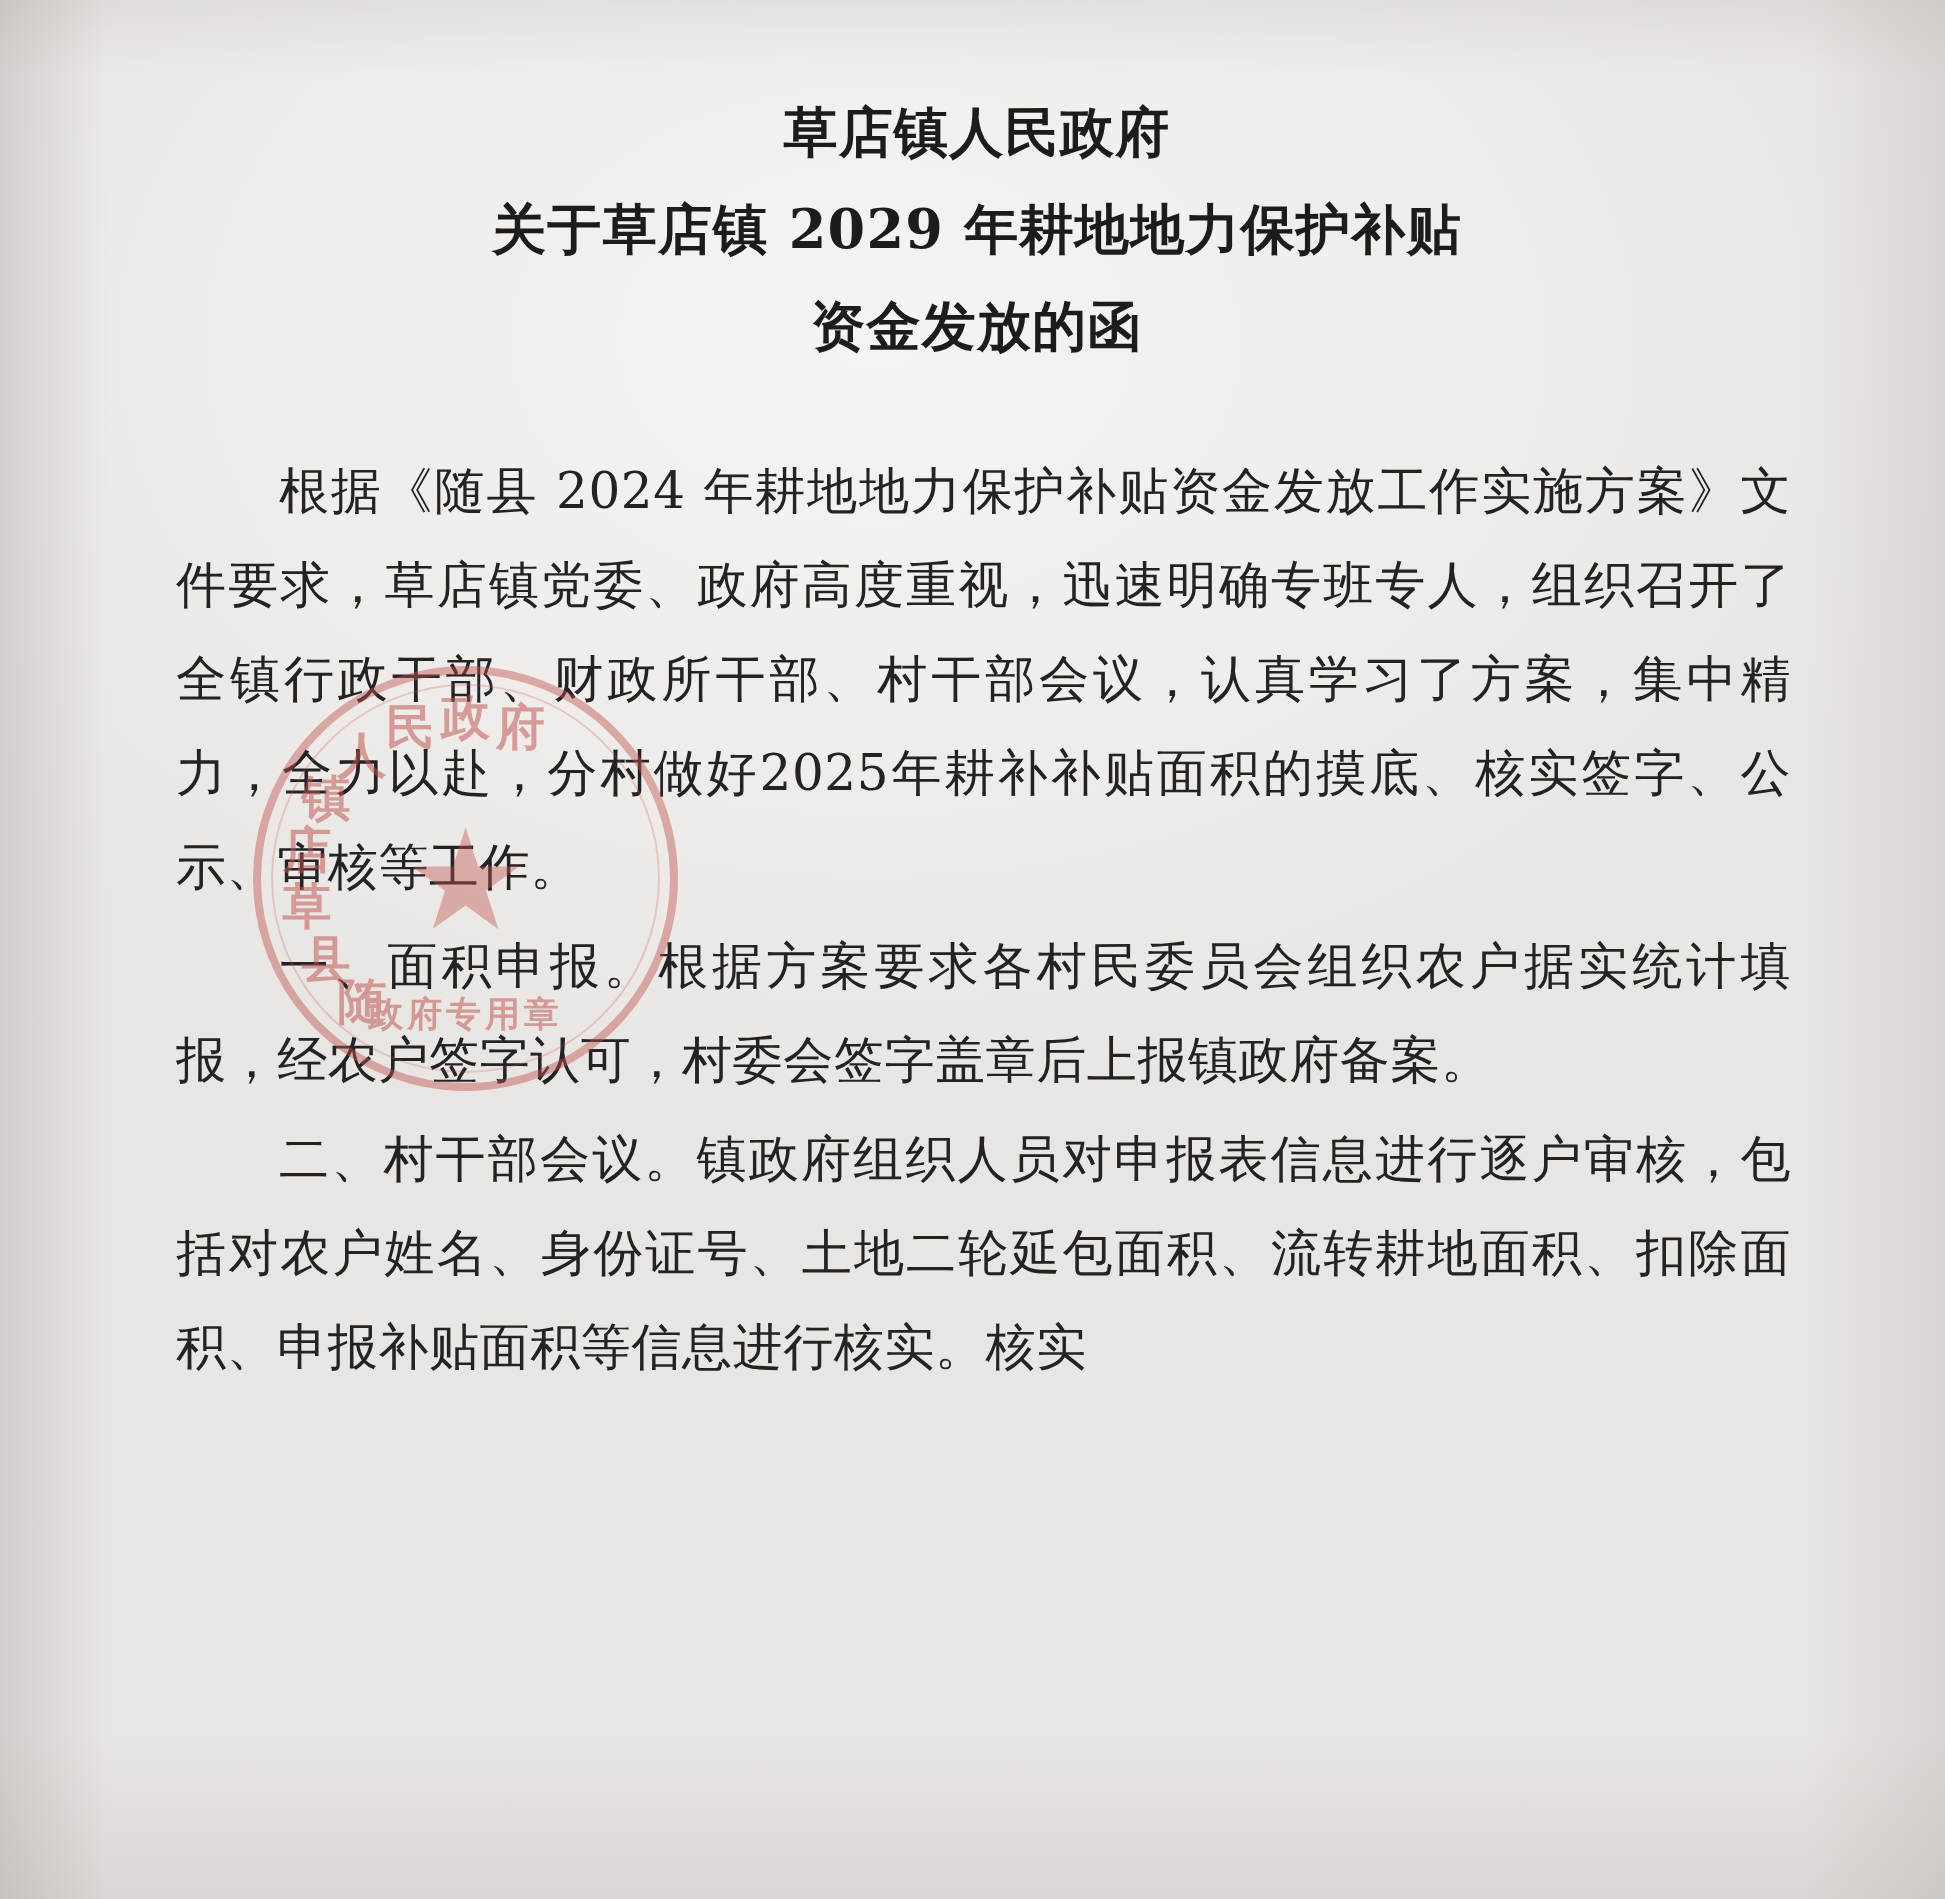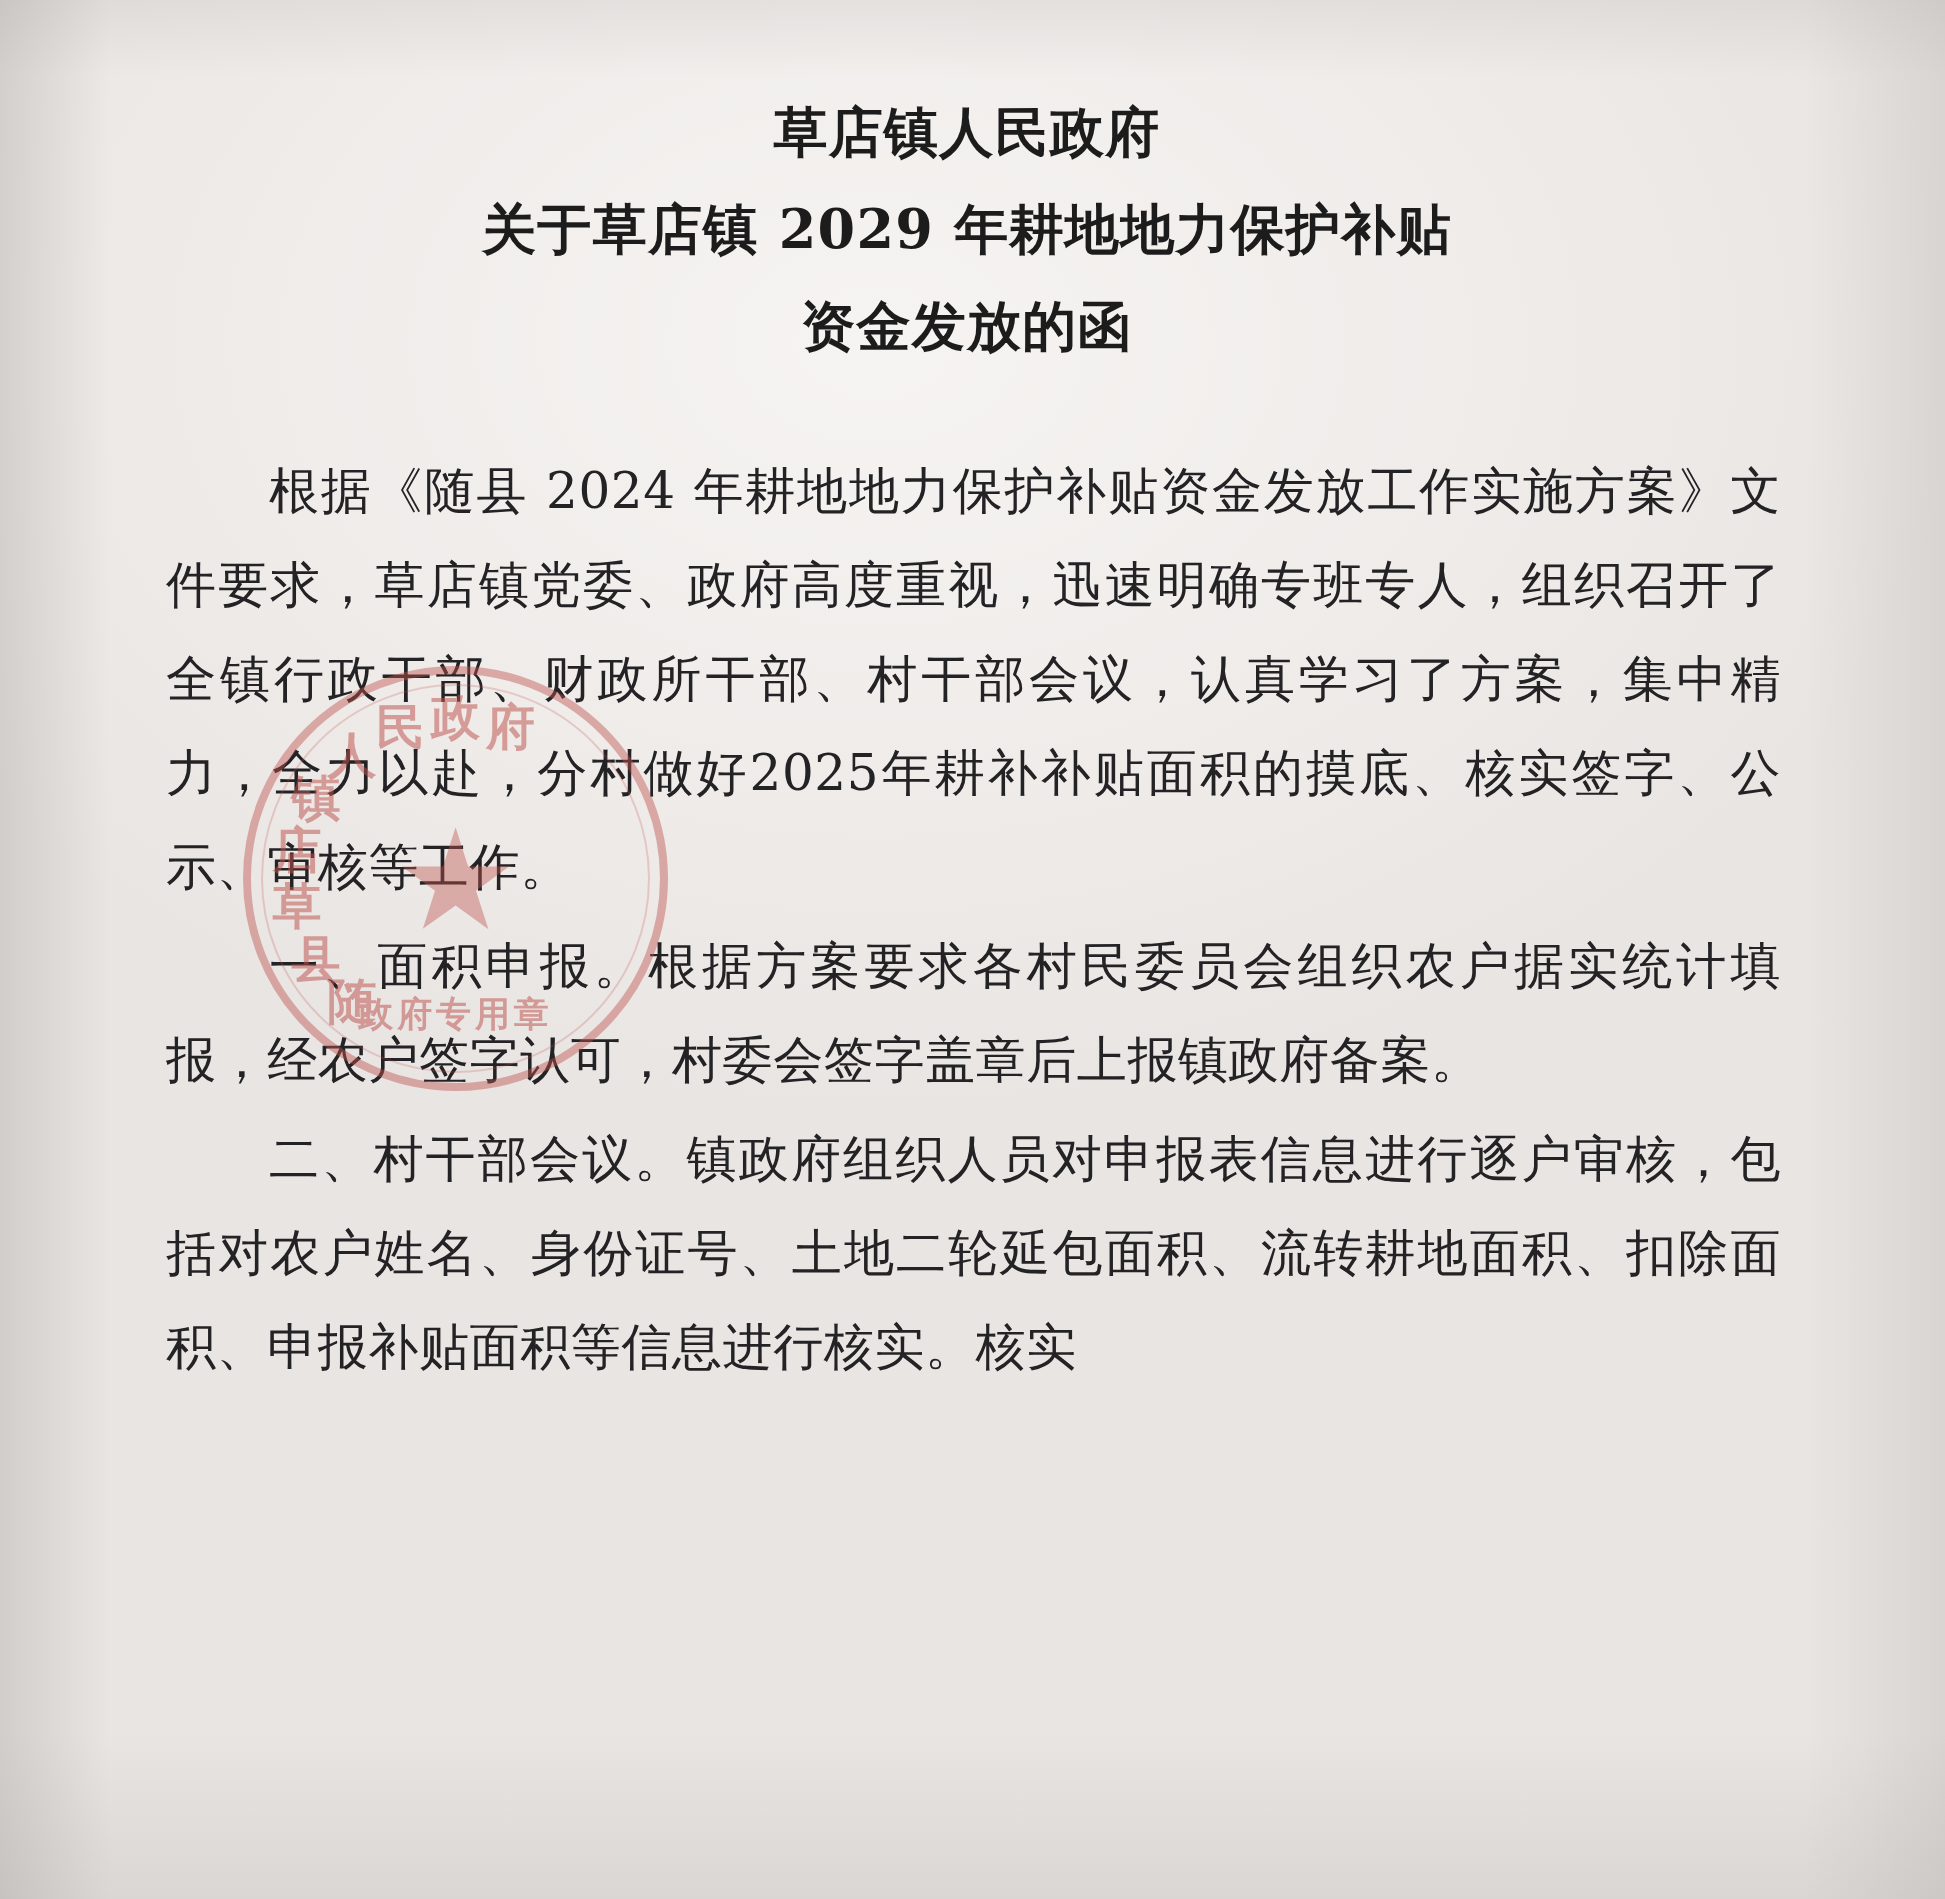--- a/index.html
+++ b/index.html
@@ -43,21 +43,21 @@
   }
   .shade-top {
     position: absolute;
     left: 0; right: 0; top: 0; height: 77px;
     background: linear-gradient(to bottom, rgba(160,155,150,0.16), rgba(160,155,150,0.0));
     pointer-events: none;
   }
 
   .page {
     position: absolute;
-    left: 2px; top: 0;
+    left: 12px; top: 0;
     width: 1632px;
     height: 1900px;
   }
 
   .title-block {
     position: absolute;
     left: 167px;
     top: 84px;
     width: 1596px;
     text-align: center;

